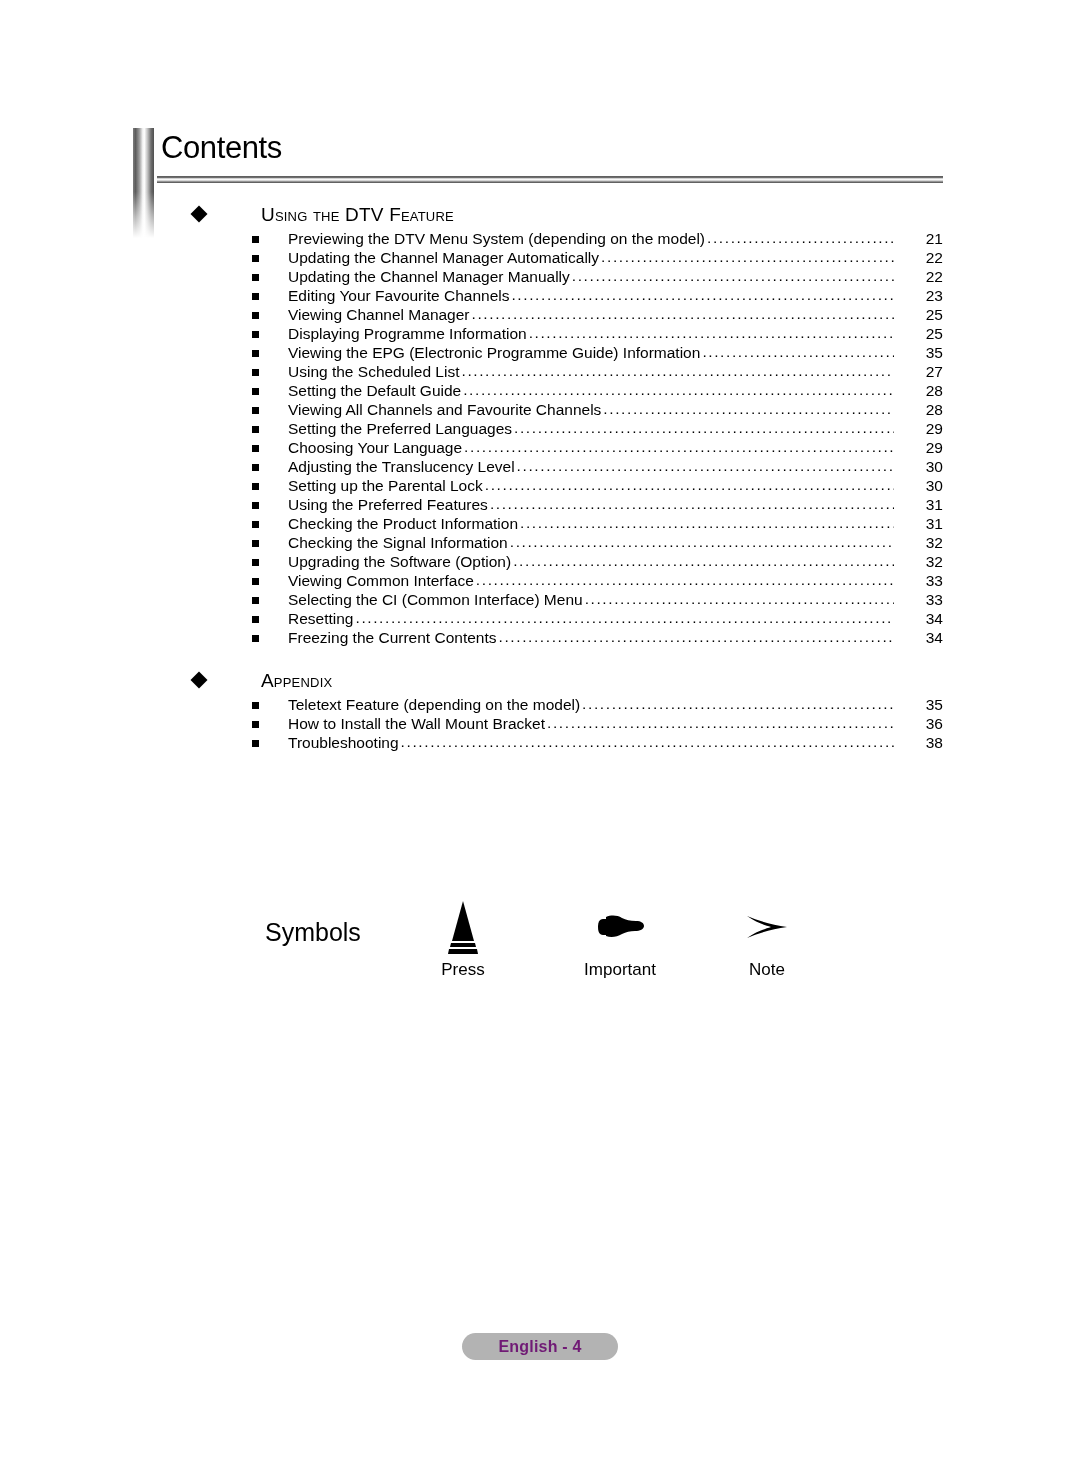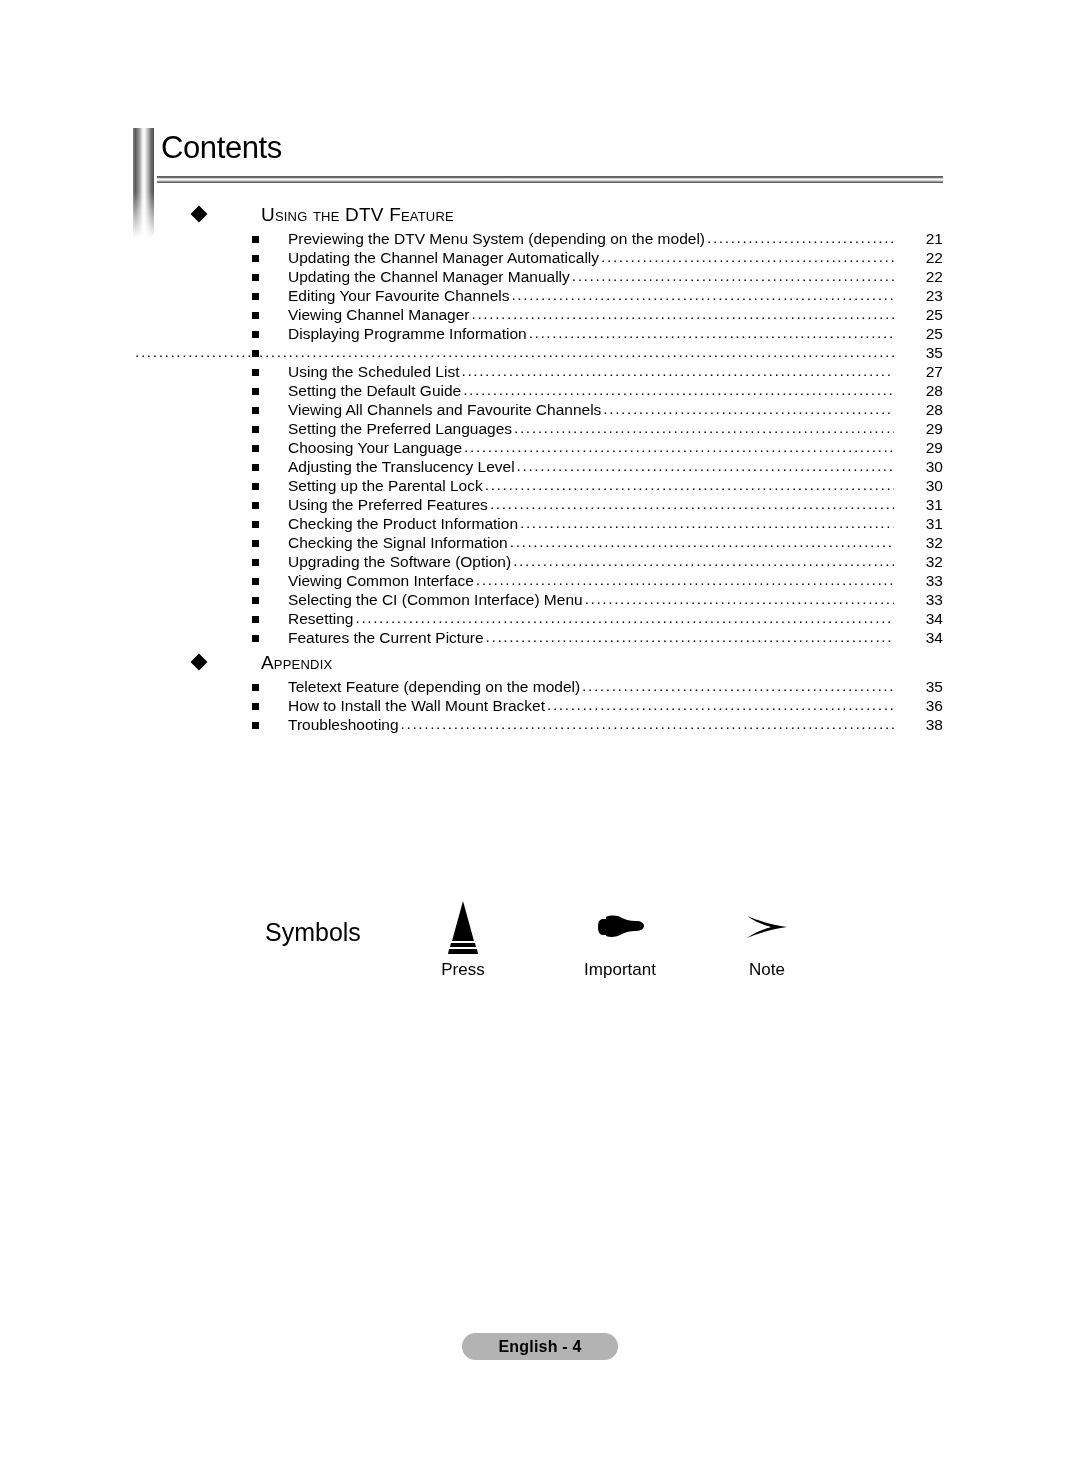--- a/index.html
+++ b/index.html
@@ -77,21 +77,21 @@
 
   
   #toc {
     position: absolute;
     left: 133px;
     top: 203px;
     width: 810px;
   }
 
   .toc-section { margin-bottom: 0px; }
-  .toc-section + .toc-section { margin-top: 4px; }
+  .toc-section + .toc-section { margin-top: 22px; }
 
   .section-head {
     position: relative;
     height: 26px;
     padding-left: 26px;
   }
   .section-diamond {
     position: absolute;
     left: 60px;
     top: 5px;
@@ -196,21 +196,21 @@
     background: #b3b3b3;
     border-radius: 14px;
     display: flex;
     align-items: center;
     justify-content: center;
   }
   #footer-text {
     font-size: 16px;
     font-weight: bold;
     letter-spacing: 0.2px;
-    color: #000000;
+    color: #701a75;
     white-space: nowrap;
   }
 </style>
 </head>
 <body>
 
 <div id="header-block">
   <div id="vertical-rule"></div>
   <div id="page-title">Contents</div>
   <div id="title-underline"></div>
@@ -253,20 +253,21 @@
         <span class="row-page">25</span>
       </div>
       <div class="toc-row">
         <span class="row-bullet"></span>
         <span class="row-label">Displaying Programme Information</span>
         <span class="row-dots">......................................................................................................................................................................................</span>
         <span class="row-page">25</span>
       </div>
       <div class="toc-row">
         <span class="row-bullet"></span>
+        <span class="row-label">Viewing the EPG (Electronic Programme Guide) Information</span>
         <span class="row-dots">......................................................................................................................................................................................</span>
         <span class="row-page">35</span>
       </div>
       <div class="toc-row">
         <span class="row-bullet"></span>
         <span class="row-label">Using the Scheduled List</span>
         <span class="row-dots">......................................................................................................................................................................................</span>
         <span class="row-page">27</span>
       </div>
       <div class="toc-row">
@@ -342,21 +343,21 @@
         <span class="row-page">33</span>
       </div>
       <div class="toc-row">
         <span class="row-bullet"></span>
         <span class="row-label">Resetting</span>
         <span class="row-dots">......................................................................................................................................................................................</span>
         <span class="row-page">34</span>
       </div>
       <div class="toc-row">
         <span class="row-bullet"></span>
-        <span class="row-label">Features the Current Picture</span>
+        <span class="row-label">Freezing the Current Contents</span>
         <span class="row-dots">......................................................................................................................................................................................</span>
         <span class="row-page">34</span>
       </div>
     </div>
     <div class="toc-section">
       <div class="section-head">
         <span class="section-diamond"></span>
         <span class="section-title">Appendix</span>
       </div>
       <div class="toc-row">

